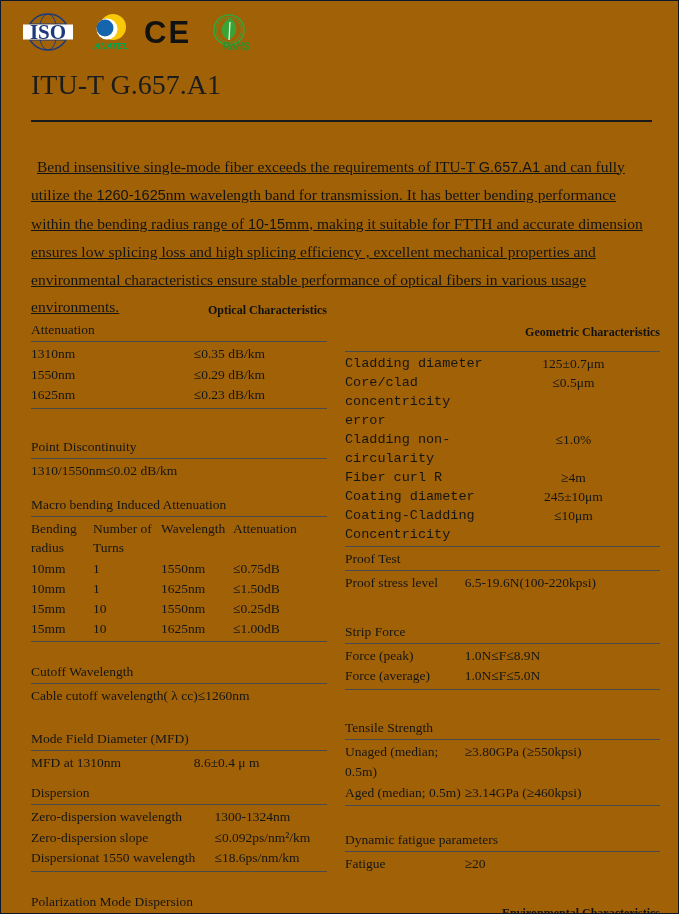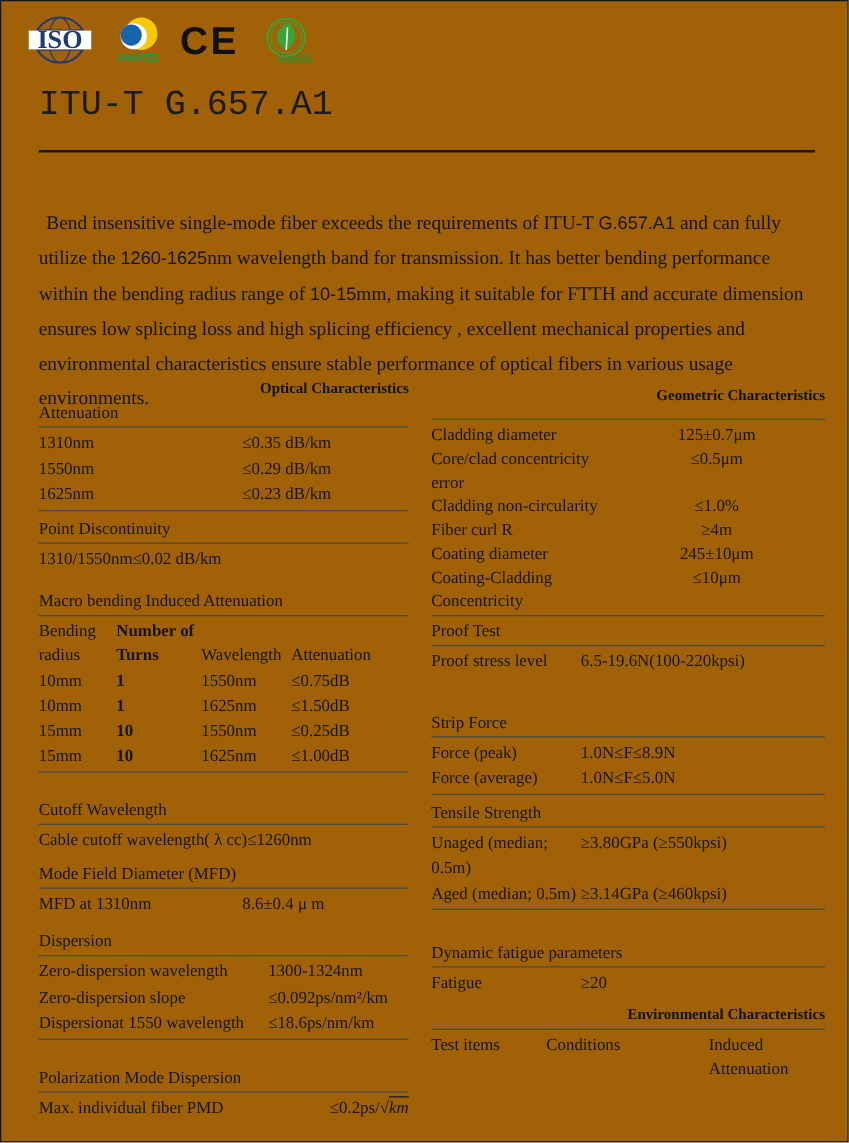--- a/index.html
+++ b/index.html
@@ -9,70 +9,70 @@
     color:#151515; font-family:"Liberation Serif", serif;
   }
 
   
   .logos { position:absolute; top:11px; left:18px; display:flex; align-items:flex-start; gap:9px; }
   .logos svg { display:block; }
 
   
   .doc-title {
     position:absolute; left:30px; top:68px;
-    font-family:Liberation Mono, monospace; font-size:28px; color:#1c1c1c;
+    font-family:Liberation Serif, serif; font-size:28px; color:#1c1c1c;
   }
   .title-rule { position:absolute; left:30px; top:119px; width:621px; border-top:2px solid #1a1a1a; }
 
   
   .intro {
-    position:absolute; left:30px; top:148px; width:624px;
-    font-size:15.5px; line-height:27.5px; color:#141414; text-indent:6px;
+    position:absolute; left:30px; top:136px; width:624px;
+    font-size:15.5px; line-height:27.5px; color:#141414; text-indent:6px;text-decoration:underline;
   }
   .intro .seg-sans { font-family:"Liberation Sans", sans-serif; font-size:14.5px; }
 
   
   .col-left  { position:absolute; left:30px;  top:299px; width:296px; font-size:13.5px; }
   .col-right { position:absolute; left:344px; top:299px; width:315px; font-size:13.5px; }
 
   .sec-h { font-weight:bold; font-size:12px; line-height:20px; color:#111;text-align:right; }
   .sub-label { font-size:13.5px; line-height:19px; }
   .rule { border:none; border-top:1px solid #4a4a4a; margin:2px 0; height:0; }
   .row { display:flex; line-height:20.5px; }
   .row .lbl { flex:0 0 55%; }
   .row .val { flex:1; }
   .plain-row { line-height:20.5px; }
 
   
-  .g-row .lbl { flex:0 0 45%; }
+  .g-row .lbl { flex:0 0 45%;font-family:Liberation Mono, monospace; }
   .g-row .val { flex:1; text-align:center; }
   .g-row { line-height:19px; }
 
   
   .m-row .lbl { flex:0 0 38%; }
 
   
-  .mb-row { display:flex; align-items:flex-end; line-height:20px; }
+  .mb-row { display:flex; align-items:flex-start; line-height:20px; }
   .mb-row .c1 { flex:0 0 62px; }
-  .mb-row .c2 { flex:0 0 68px;font-weight:bold; }
+  .mb-row .c2 { flex:0 0 68px; }
   .mb-row .c3 { flex:0 0 72px; }
   .mb-row .c4 { flex:1; }
   .mb-head { line-height:19px; margin-bottom:2px; }
 
   
   .env-row { display:flex; align-items:flex-start; line-height:19.5px; }
   .env-row .c1 { flex:0 0 92px; }
   .env-row .c2 { flex:0 0 130px; }
   .env-row .c3 { flex:1; }
   .env-head { line-height:19px; }
 
   .rad { font-style:italic; text-decoration:overline; }
 
-  .mt6{margin-top:6px}.mt10{margin-top:10px}.mt14{margin-top:14px}
-  .mt16{margin-top:4px}.mt20{margin-top:20px}.mt24{margin-top:24px}.mt28{margin-top:28px}
+  .mt6{margin-top:22px}.mt10{margin-top:10px}.mt14{margin-top:14px}
+  .mt16{margin-top:28px}.mt20{margin-top:20px}.mt24{margin-top:24px}.mt28{margin-top:28px}
 </style>
 </head>
 <body>
 
 <div class="page">
 
   <div class="logos">
     <span>
       <svg width="58" height="42" viewBox="0 0 58 42">
         <ellipse cx="29" cy="20" rx="20" ry="18" fill="none" stroke="#1e3a7b" stroke-width="1.6"></ellipse>

